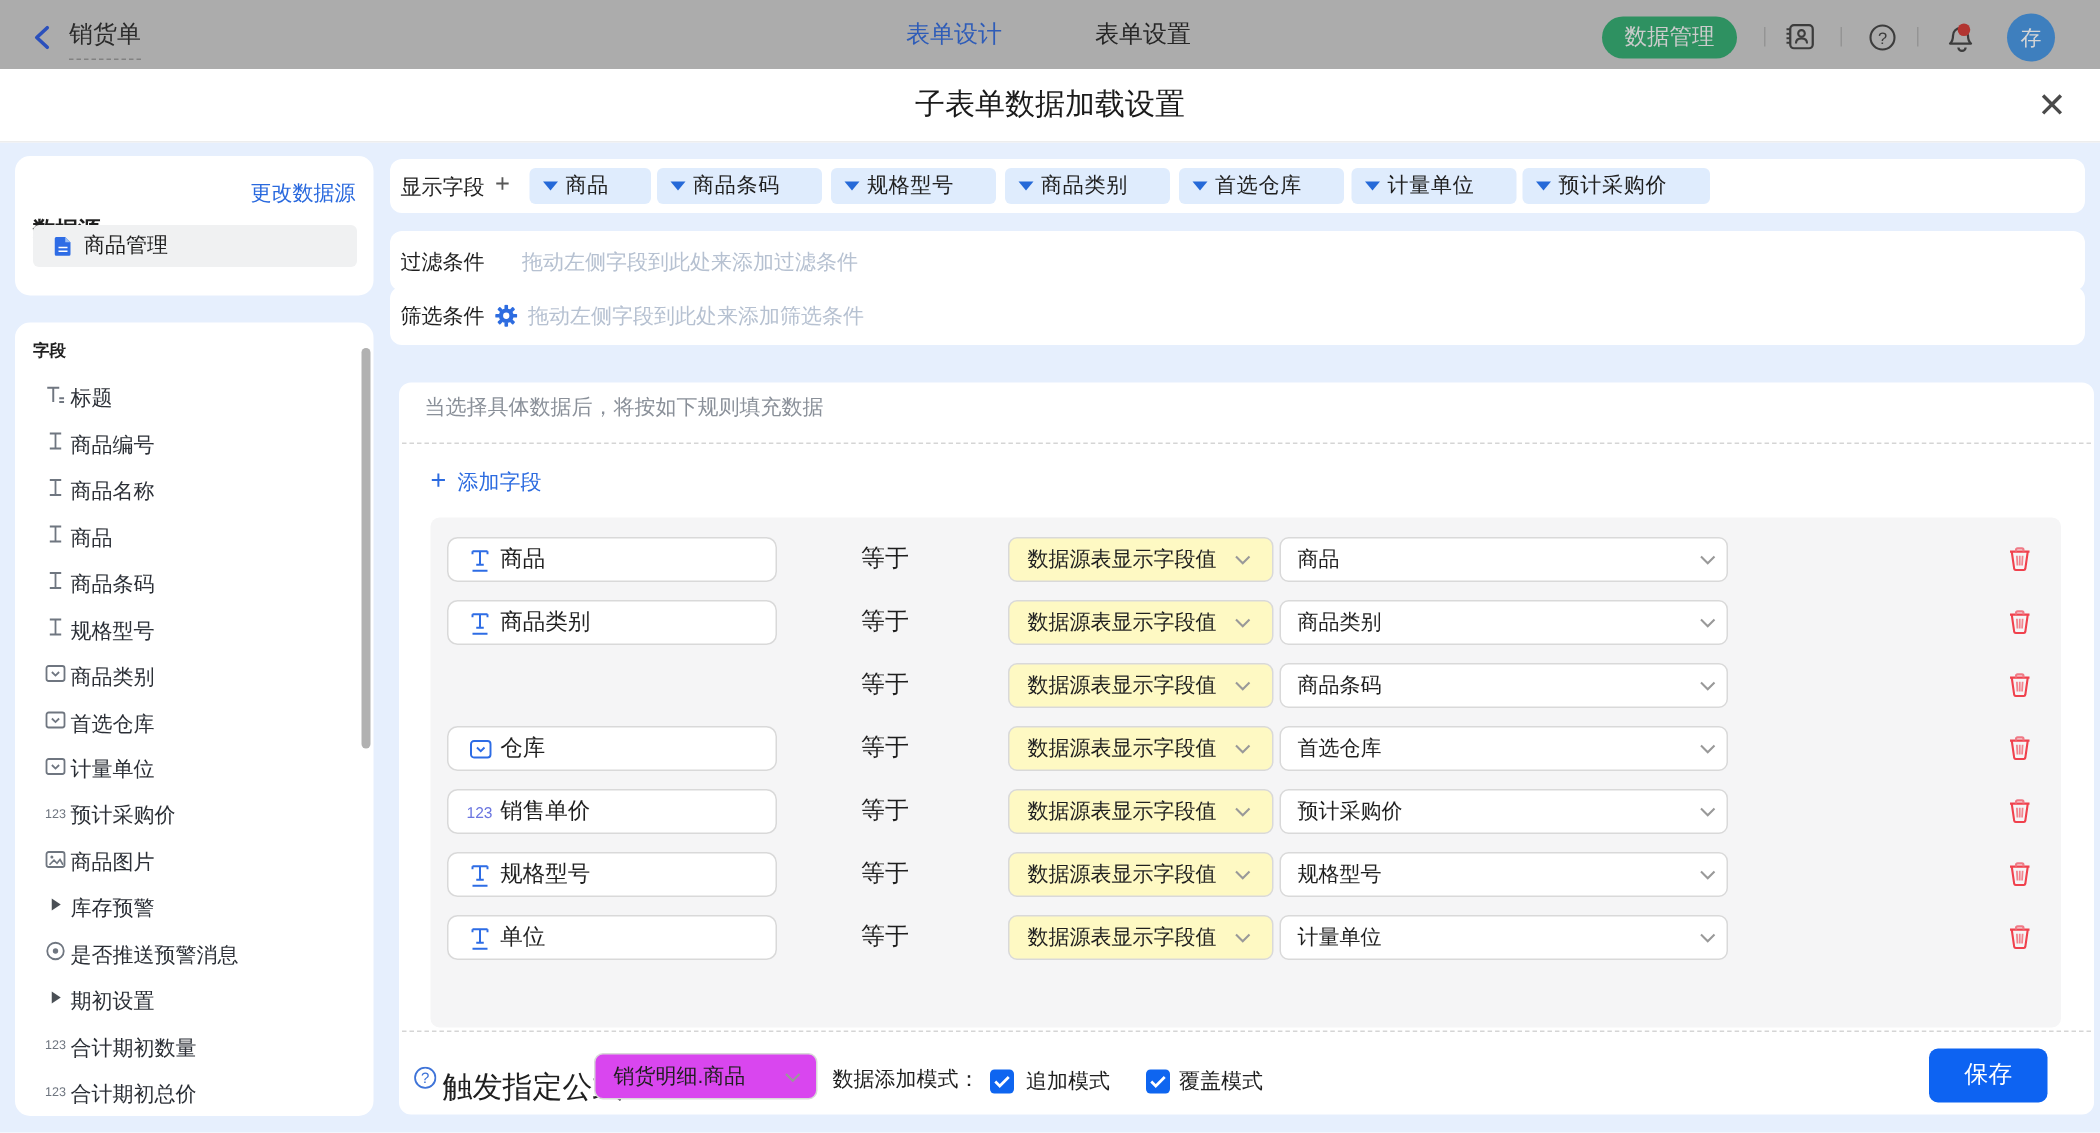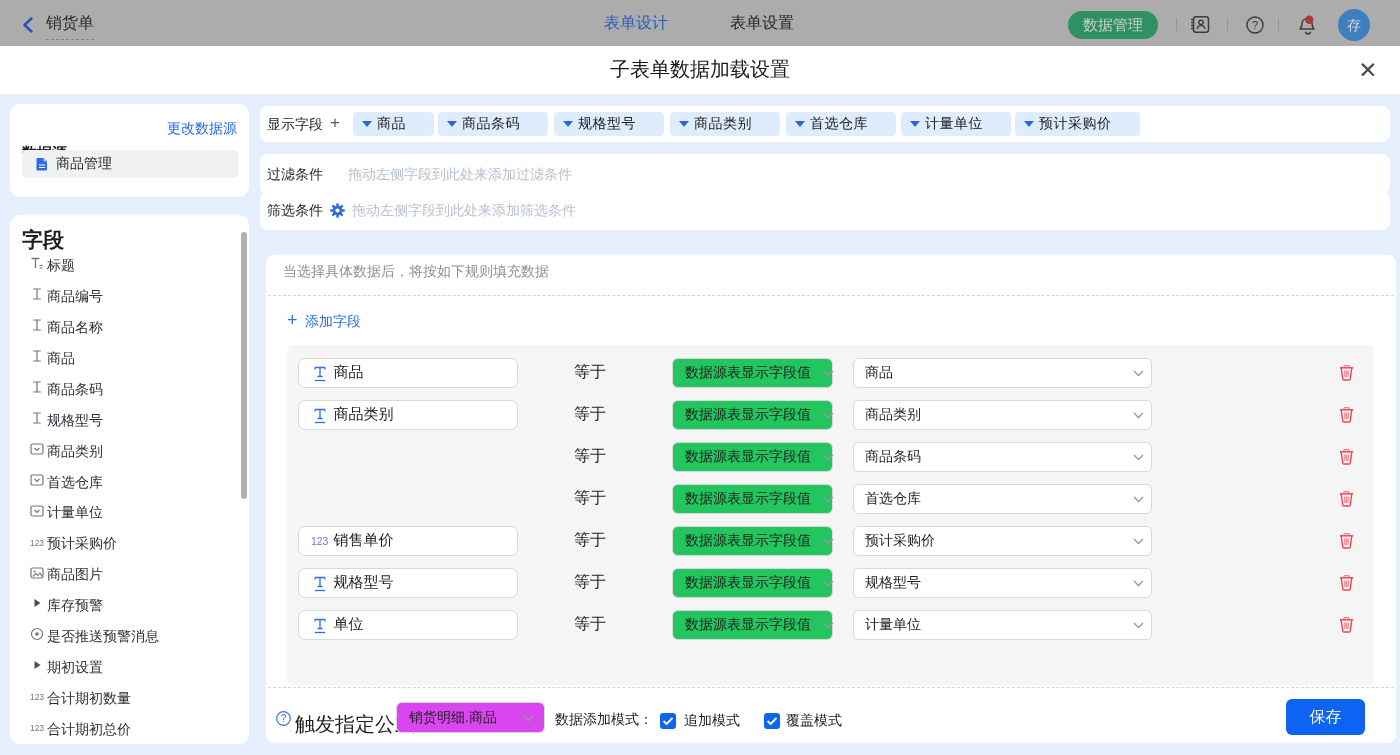--- a/index.html
+++ b/index.html
@@ -26,21 +26,21 @@
 .card { position:absolute; background:#fff; border-radius:8px; }
 .scard { border-radius:10px; }
 
 
 #sc1 { left:10px; top:104px; width:239px; height:93px; }
 #sc2 { left:10px; top:215px; width:239px; height:529px; }
 .sc1-h { position:absolute; left:22px; top:119px; font-size:15px; font-weight:bold; color:#1f1f1f;margin-top:25px; }
 .sc1-link { position:absolute; left:167px; top:120px; font-size:14px; color:#2969de; }
 .sc1-row { position:absolute; left:22px; top:150px; width:216px; height:28px; background:#f0f1f2; border-radius:4px; }
 .sc1-row .lbl { position:absolute; left:34px; top:5px; font-size:14px; color:#1f1f1f; }
-.sc2-h { position:absolute; left:22px; top:226px; font-size:21px; font-weight:bold; color:#1f1f1f; }
+.sc2-h { position:absolute; left:22px; top:226px; font-size:11px; font-weight:bold; color:#1f1f1f; }
 .frow { position:absolute; left:30px; height:30px; line-height:30px; font-size:14px; color:#2b2f36; white-space:nowrap; }
 .frow .fi { display:inline-block; width:17px; vertical-align:middle; margin-top:-2px; }
 .sbar { position:absolute; left:241px; top:232px; width:6px; height:267px; background:#b1b1b1; border-radius:3px; }
 
 
 #mc1 { left:260px; top:106px; width:1130px; height:36px; }
 #mc2 { left:260px; top:154px; width:1130px; height:40px; }
 #mc3 { left:260px; top:191px; width:1130px; height:39px; }
 #mc4 { left:266px; top:255px; width:1130px; height:488px; }
 .rowlbl { font-size:14px; color:#1f1f1f; }
@@ -51,21 +51,21 @@
 .chip .car { position:absolute; left:9px; top:9px; width:0; height:0; border-left:5px solid transparent; border-right:5px solid transparent; border-top:6px solid #2569d8; }
 .chip .ct { position:absolute; left:24px; top:3px; }
 
 
 .gwrap { position:absolute; left:21px; top:90px; width:1087px; height:340px; background:#f5f5f6; border-radius:6px; }
 .rrow { position:absolute; left:0; width:1087px; height:30px; }
 .rinp { position:absolute; left:10.5px; top:0; width:220px; height:30px; background:#fff; border:1px solid #d9d9d9; border-radius:7px; }
 .rinp .ric { position:absolute; left:14px; top:7px; line-height:0; }
 .rinp .rtx { position:absolute; left:35px; top:4px; font-size:15px; }
 .req { position:absolute; left:287px; top:4px; font-size:16px; }
-.rdd1 { position:absolute; left:385px; top:0; width:161px; height:30px; background:#22c55e; border:1px solid #d9d9d9; border-radius:6px; }
+.rdd1 { position:absolute; left:385px; top:0; width:177px; height:30px; background:#fef9c3; border:1px solid #d9d9d9; border-radius:6px; }
 .rdd1 .dtx { position:absolute; left:12px; top:5px; font-size:14px; }
 .rdd2 { position:absolute; left:566px; top:0; width:299px; height:30px; background:#fff; border:1px solid #d9d9d9; border-radius:6px; }
 .rdd2 .dtx { position:absolute; left:11px; top:5px; font-size:14px; }
 .chev { position:absolute; top:11px; line-height:0; }
 .rtrash { position:absolute; left:1052px; top:6px; line-height:0; }
 
 
 .dash { position:absolute; left:2px; width:1126px; border-top:1px dashed #d5d5d5; }
 .fsel { position:absolute; left:130px; top:15px; width:149px; height:31px; border:1px solid #d9d9d9; border-radius:6px; background:#d946ef; }
 .cbox { position:absolute; top:26px; width:16px; height:16px; background:#0e65f0; border-radius:3px; line-height:0; }
@@ -318,20 +318,27 @@
             </svg></span>
         </div>
     <span class="rtrash"><svg width="15" height="17" viewBox="0 0 15 17">
             <path d="M1 3.8 h13" stroke="#f0414d" stroke-width="1.5"></path>
             <path d="M5 3.6 v-1 a1 1 0 0 1 1-1 h3 a1 1 0 0 1 1 1 v1" fill="none" stroke="#f07a86" stroke-width="1.4"></path>
             <path d="M2.2 4 L3.8 15.2 a1 1 0 0 0 1 0.8 h5.4 a1 1 0 0 0 1-0.8 L12.8 4" fill="none" stroke="#f0414d" stroke-width="1.4"></path>
             <path d="M5.6 6.5 l0.35 6.5 M7.5 6.5 v6.5 M9.4 6.5 l-0.35 6.5" stroke="#f2848e" stroke-width="1.2"></path>
           </svg></span>
   </div>
       <div class="rrow" style="top:139px">
+    <div class="rinp">
+          <span class="ric" style="left:14px"><svg width="15" height="15" viewBox="0 0 15 15">
+              <rect x="1" y="2" width="13" height="11" rx="2" fill="none" stroke="#2d6ce5" stroke-width="1.3"></rect>
+              <path d="M5 6.3 l2.5 2.5 2.5-2.5" fill="none" stroke="#2d6ce5" stroke-width="1.3"></path>
+            </svg></span>
+          <span class="rtx">仓库</span>
+        </div>
     <div class="req">等于</div>
     <div class="rdd1">
           <span class="dtx">数据源表显示字段值</span>
           <span class="chev" style="left:150px"><svg width="11" height="7" viewBox="0 0 11 7">
               <path d="M1 1 l4.5 4.5 L10 1" fill="none" stroke="#999" stroke-width="1.4"></path>
             </svg></span>
         </div>
     <div class="rdd2">
           <span class="dtx">首选仓库</span>
           <span class="chev" style="left:279px"><svg width="11" height="7" viewBox="0 0 11 7">

